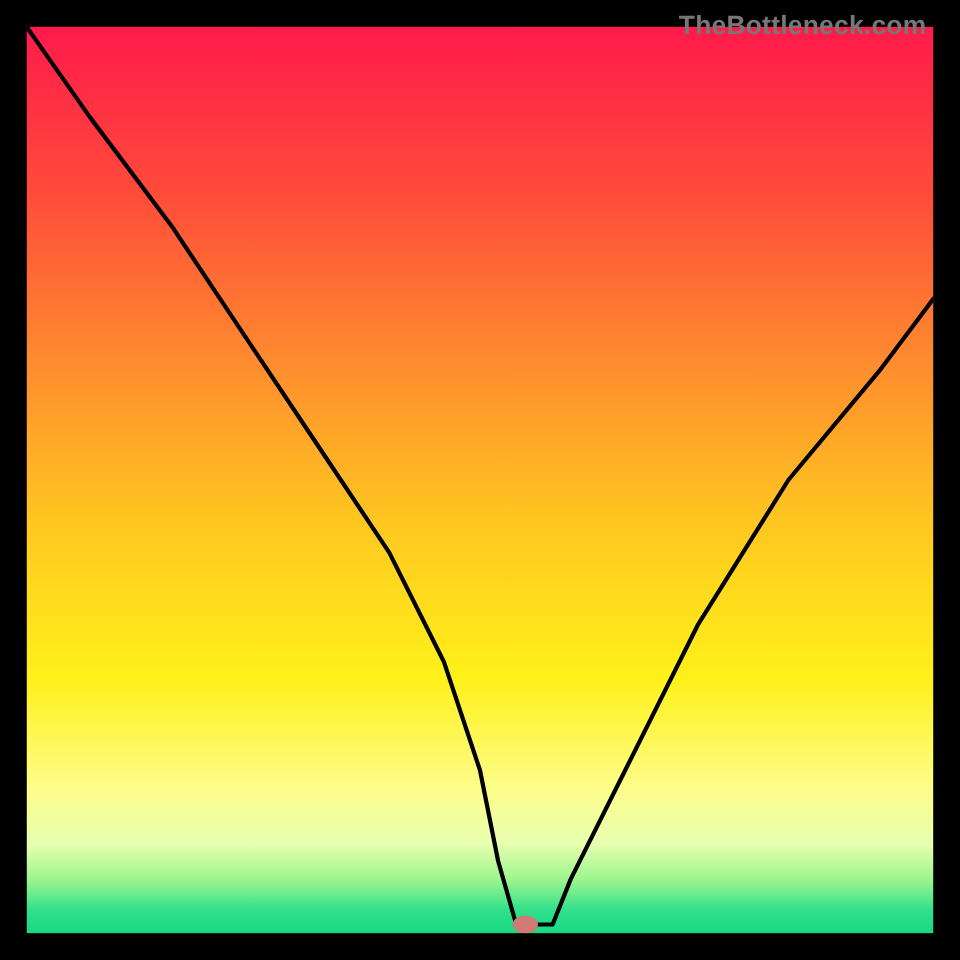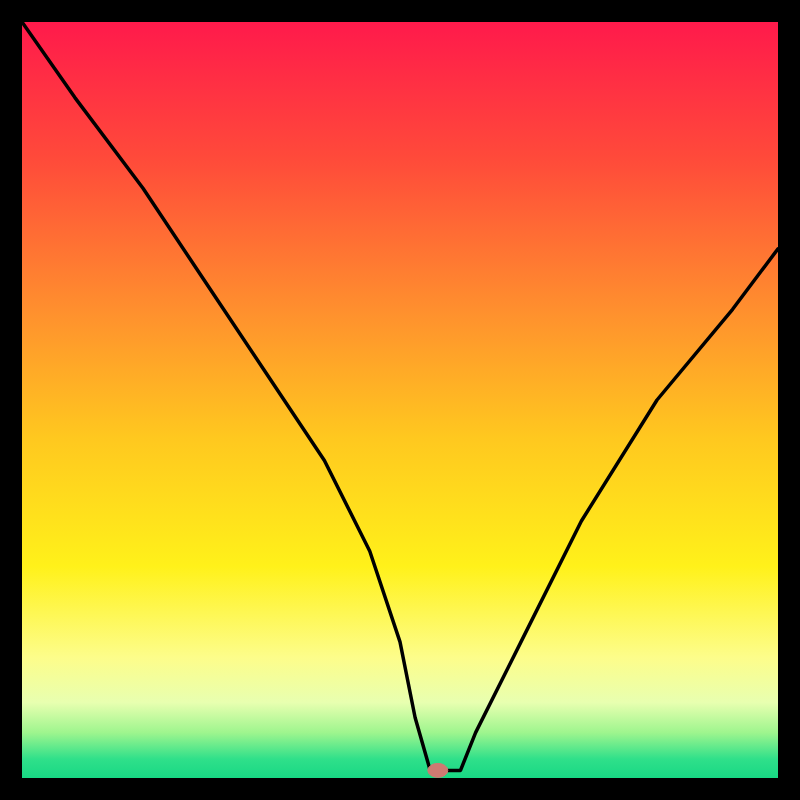--- a/index.html
+++ b/index.html
@@ -82,13 +82,14 @@
       </defs>
       <rect x="0" y="0" width="756" height="756" fill="url(#bgGrad)"></rect>
     </svg>
 
     <svg class="curve-svg" viewBox="0 0 756 756" preserveAspectRatio="none">
       <path class="curve-path" d="M0.0 0.0 L52.9 75.6 L121.0 166.3 L181.4 257.0 L241.9 347.8 L302.4 438.5 L347.8 529.2 L378.0 619.9 L393.1 695.5 L408.2 748.4 L423.4 748.4 L438.5 748.4 L453.6 710.6 L499.0 619.9 L559.4 499.0 L635.0 378.0 L710.6 287.3 L756.0 226.8 "></path>
       <ellipse class="marker" cx="415.8" cy="748.4" rx="10" ry="7"></ellipse>
     </svg>
   </div>
 
+  <div class="watermark">TheBottleneck.com</div>
 </div>
 
 </body></html>

